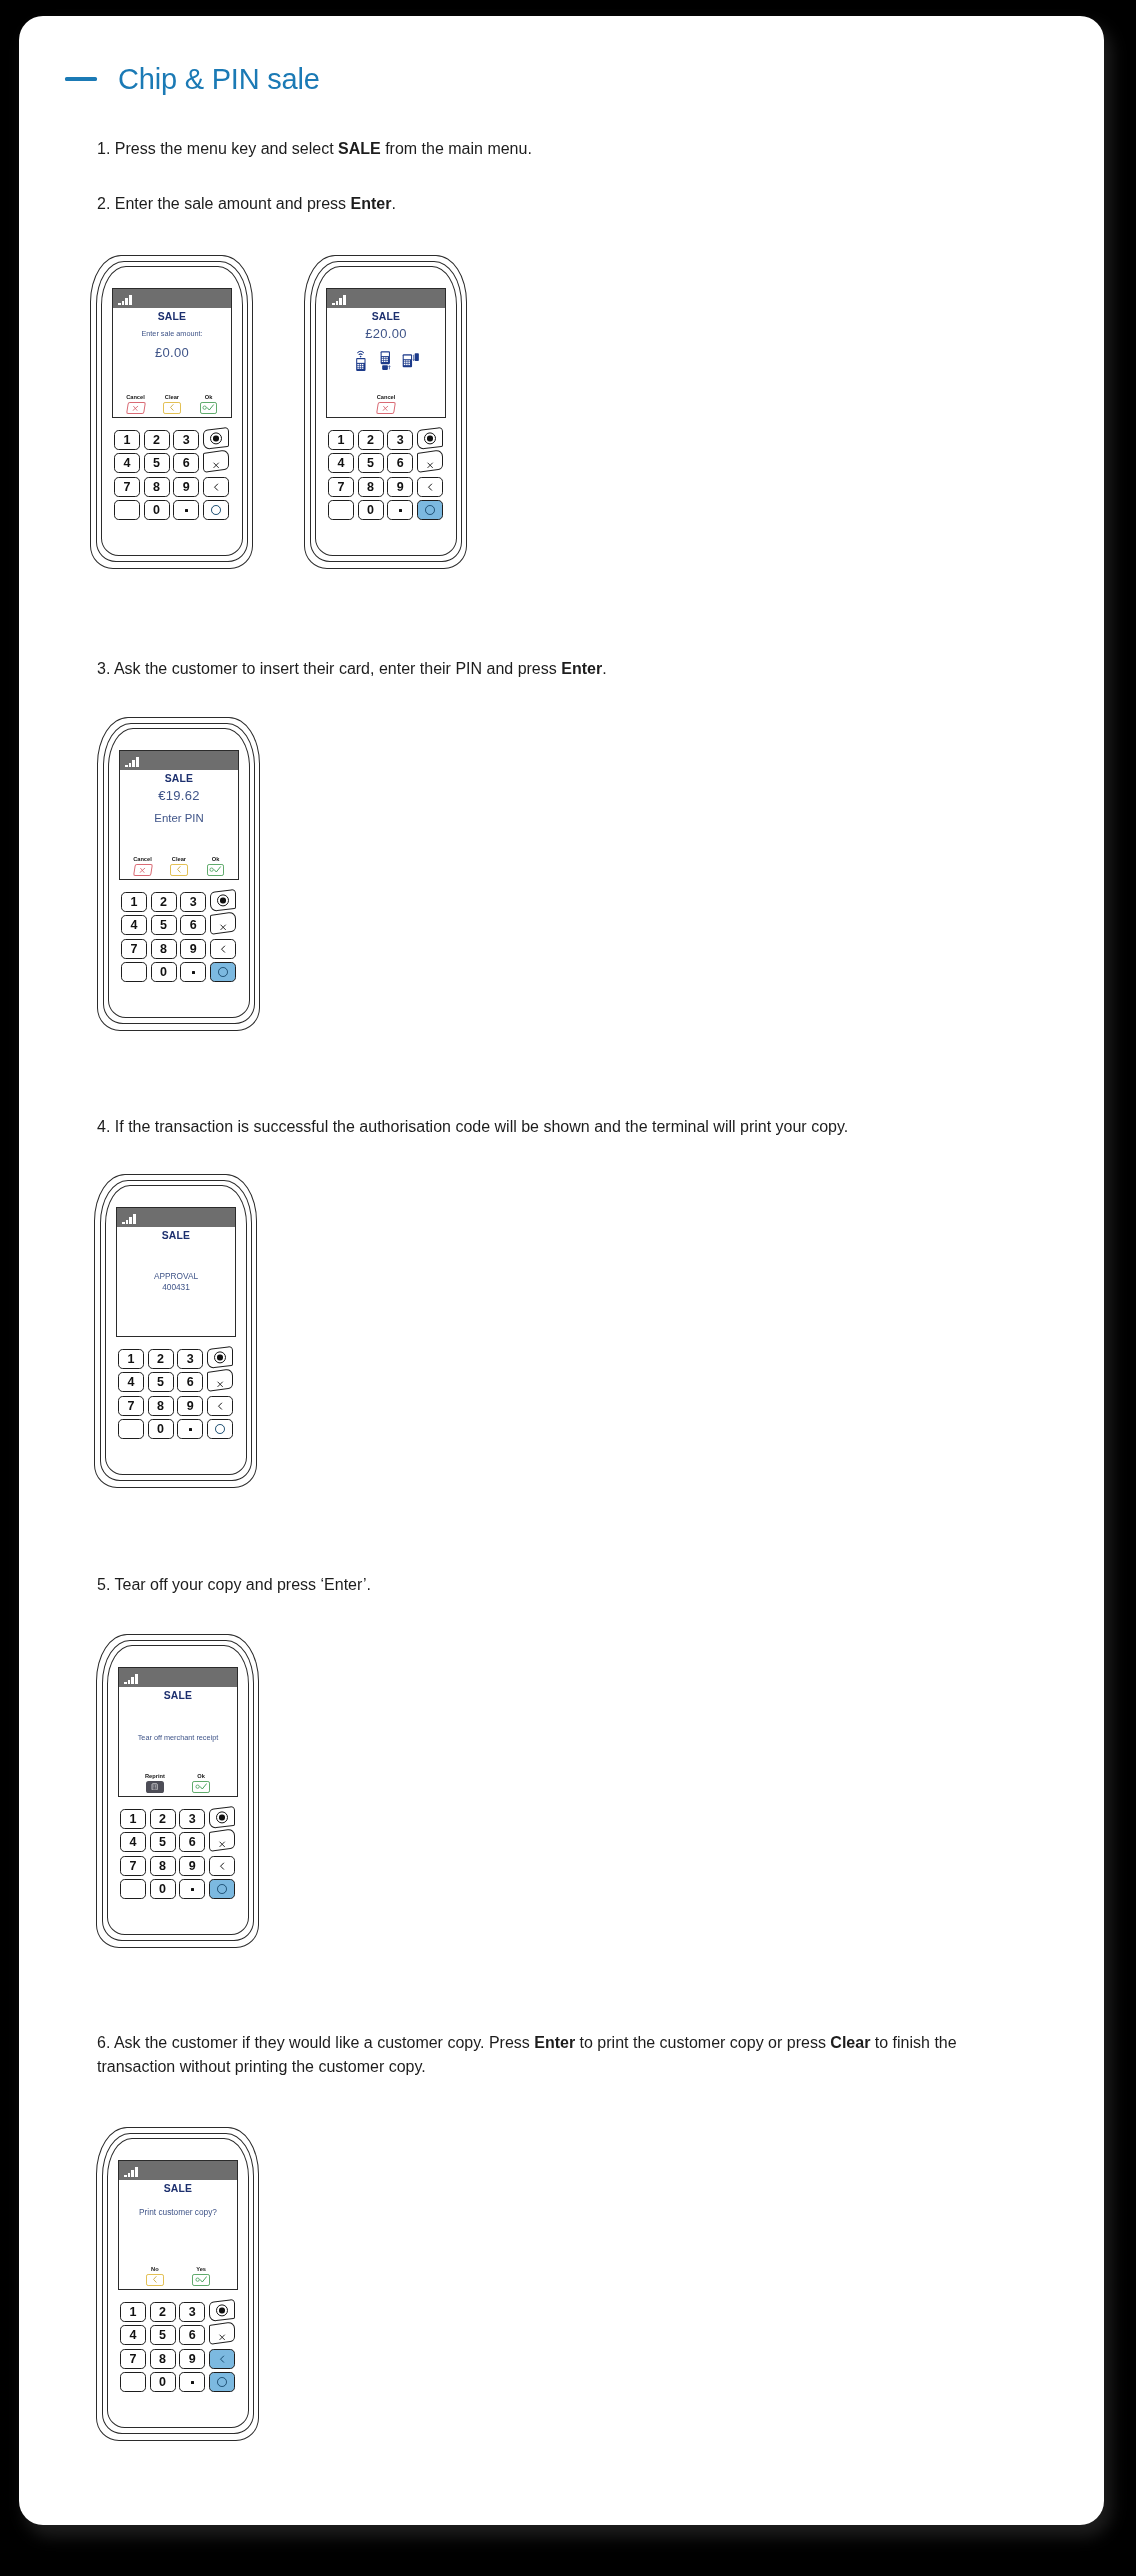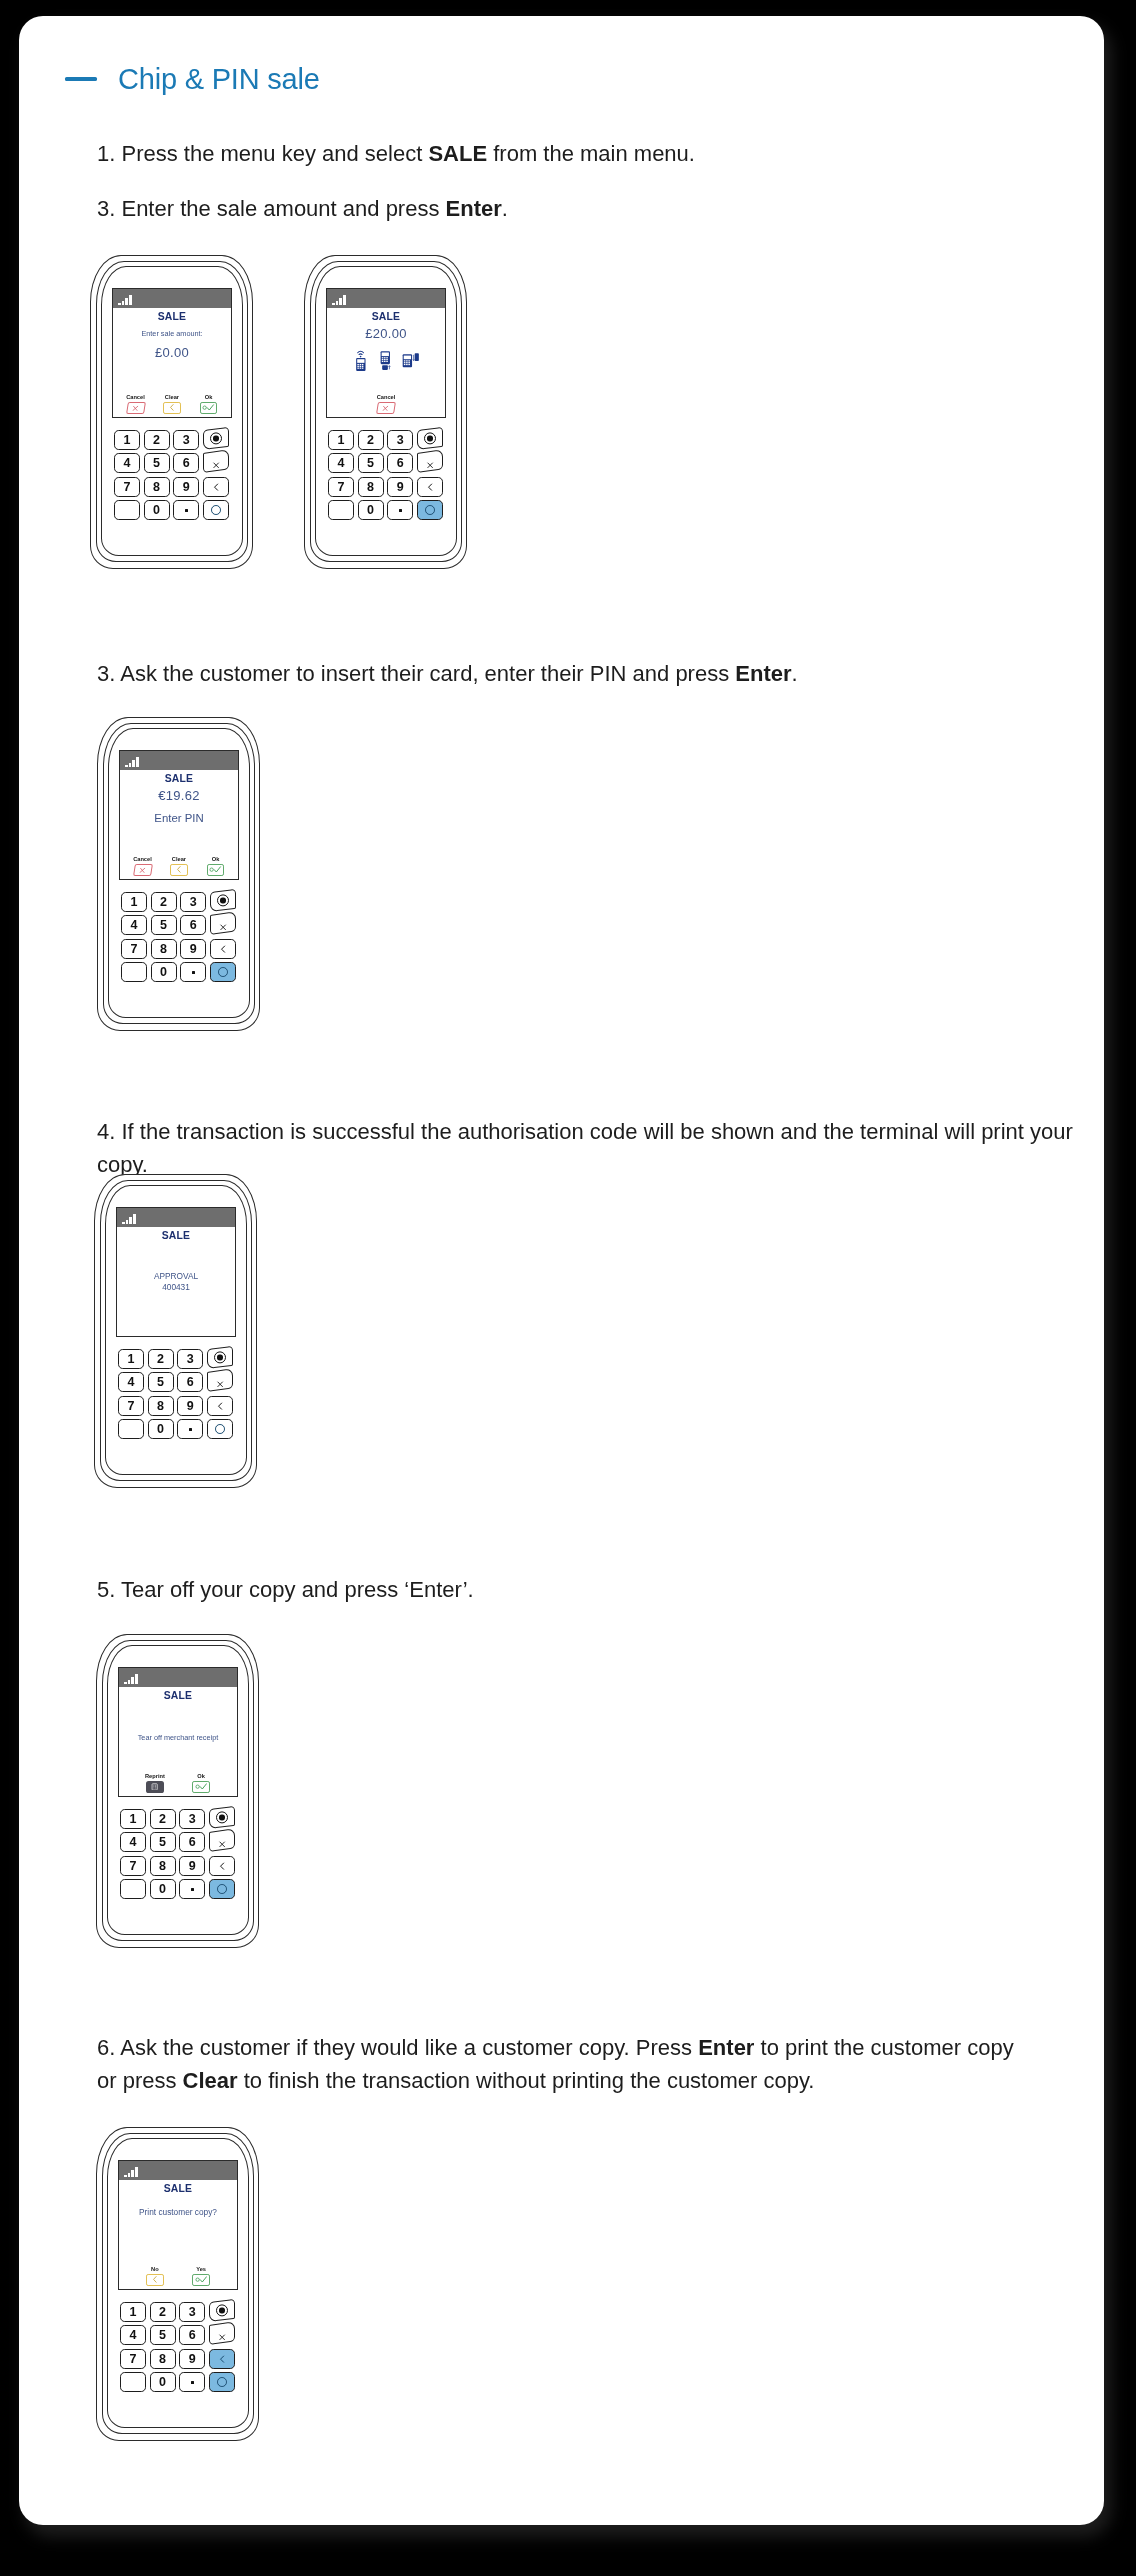--- a/index.html
+++ b/index.html
@@ -56,21 +56,21 @@
     font-weight: 400;
     color: #1b7ab5;
     letter-spacing: -0.2px;
     white-space: nowrap;
   }
 
   
   .step {
     position: absolute;
     left: 78px;
-    font-size: 22px;
+    font-size: 16px;
     line-height: 1.52;
     color: #1d1d1d;
     font-weight: 400;
   }
   .step b { font-weight: 700; }
 
   
   .terminal {
     position: absolute;
     width: 163px;
@@ -270,21 +270,21 @@
   <div class="heading">
     <span class="heading-dash"></span>
     <span class="heading-title">Chip &amp; PIN sale</span>
   </div>
 
   <div class="step" style="top:121px;">
     <span>1. Press the menu key and select </span><b>SALE</b><span> from the main menu.</span>
   </div>
 
   <div class="step" style="top:176px;">
-    <span>3. Enter the sale amount and press </span><b>Enter</b><span>.</span>
+    <span>2. Enter the sale amount and press </span><b>Enter</b><span>.</span>
   </div>
 
   <div class="terminal" style="left:71px; top:239px;">
     <div class="term-shell-outer"></div>
     <div class="term-shell-mid"></div>
     <div class="term-shell-inner"></div>
 
     <div class="term-screen">
       <div class="term-statusbar">
         <span class="sig-bars">

